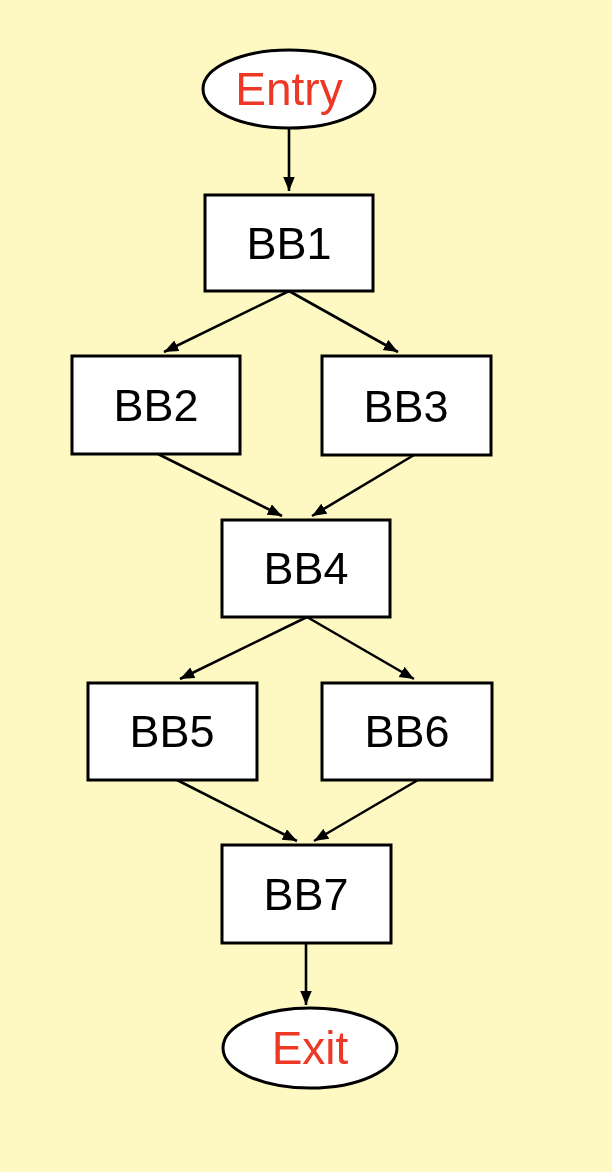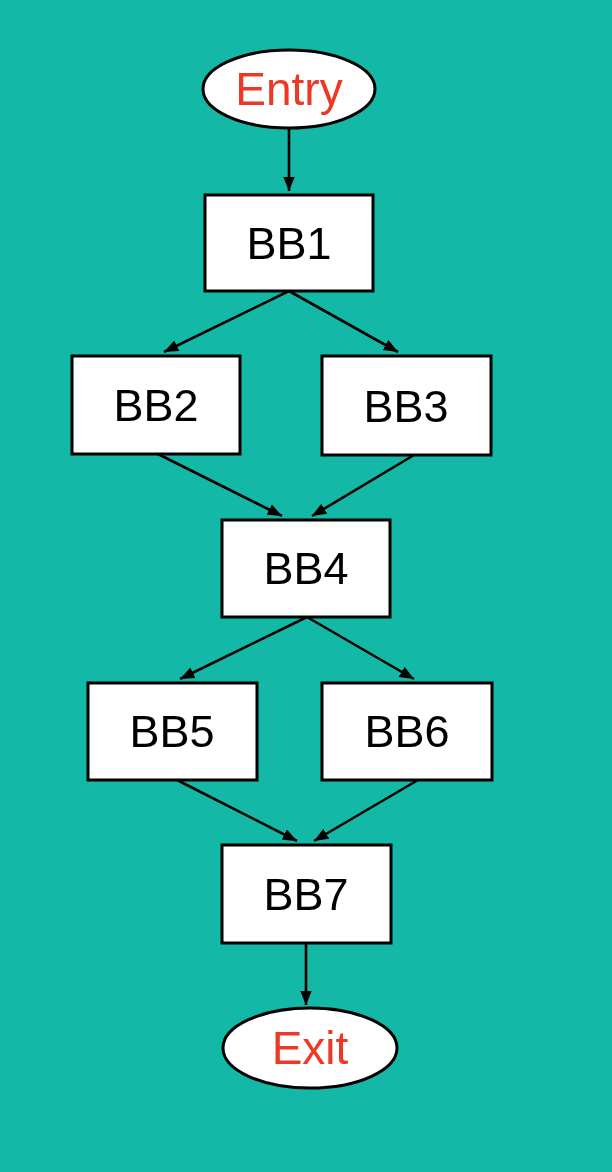--- a/index.html
+++ b/index.html
@@ -4,21 +4,21 @@
 <style>
   html, body {
     margin: 0;
     padding: 0;
     background: #ffffff;
   }
   .canvas {
     position: relative;
     width: 612px;
     height: 1172px;
-    background: #14b8a6;
+    background: #fef9c3;
     overflow: hidden;
   }
   svg text {
     font-family: "Liberation Sans", sans-serif;
   }
   .block-label {
     font-size: 45px;
     fill: #000000;
     text-anchor: middle;
   }

